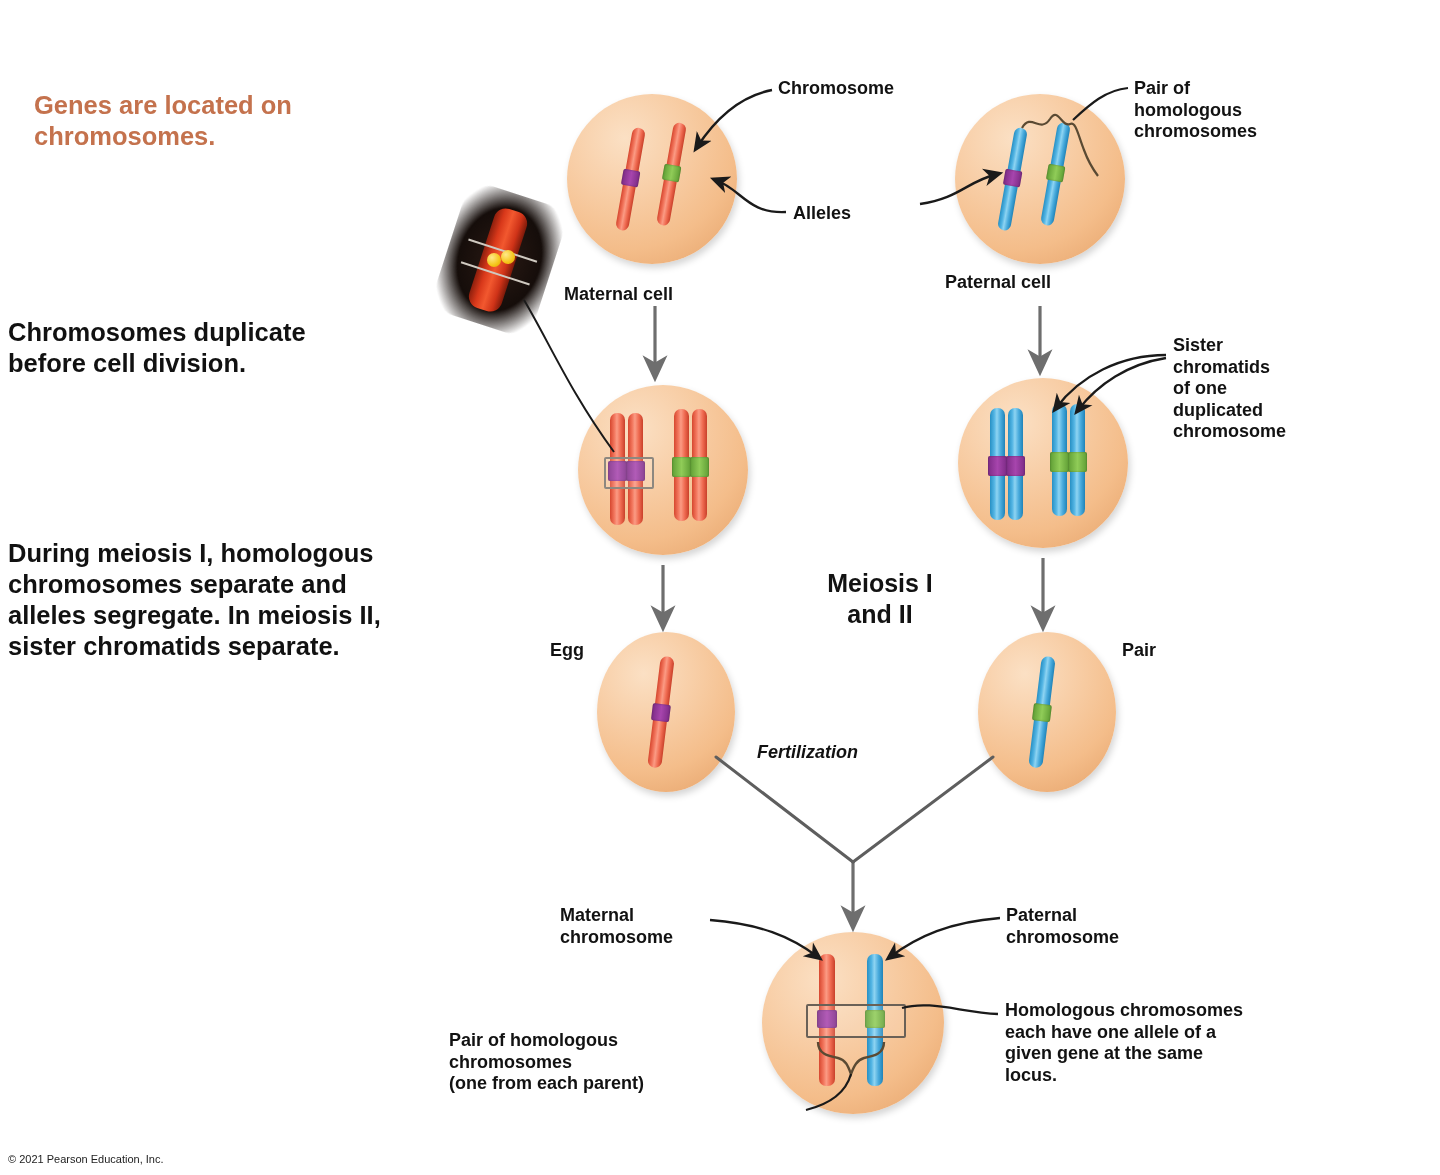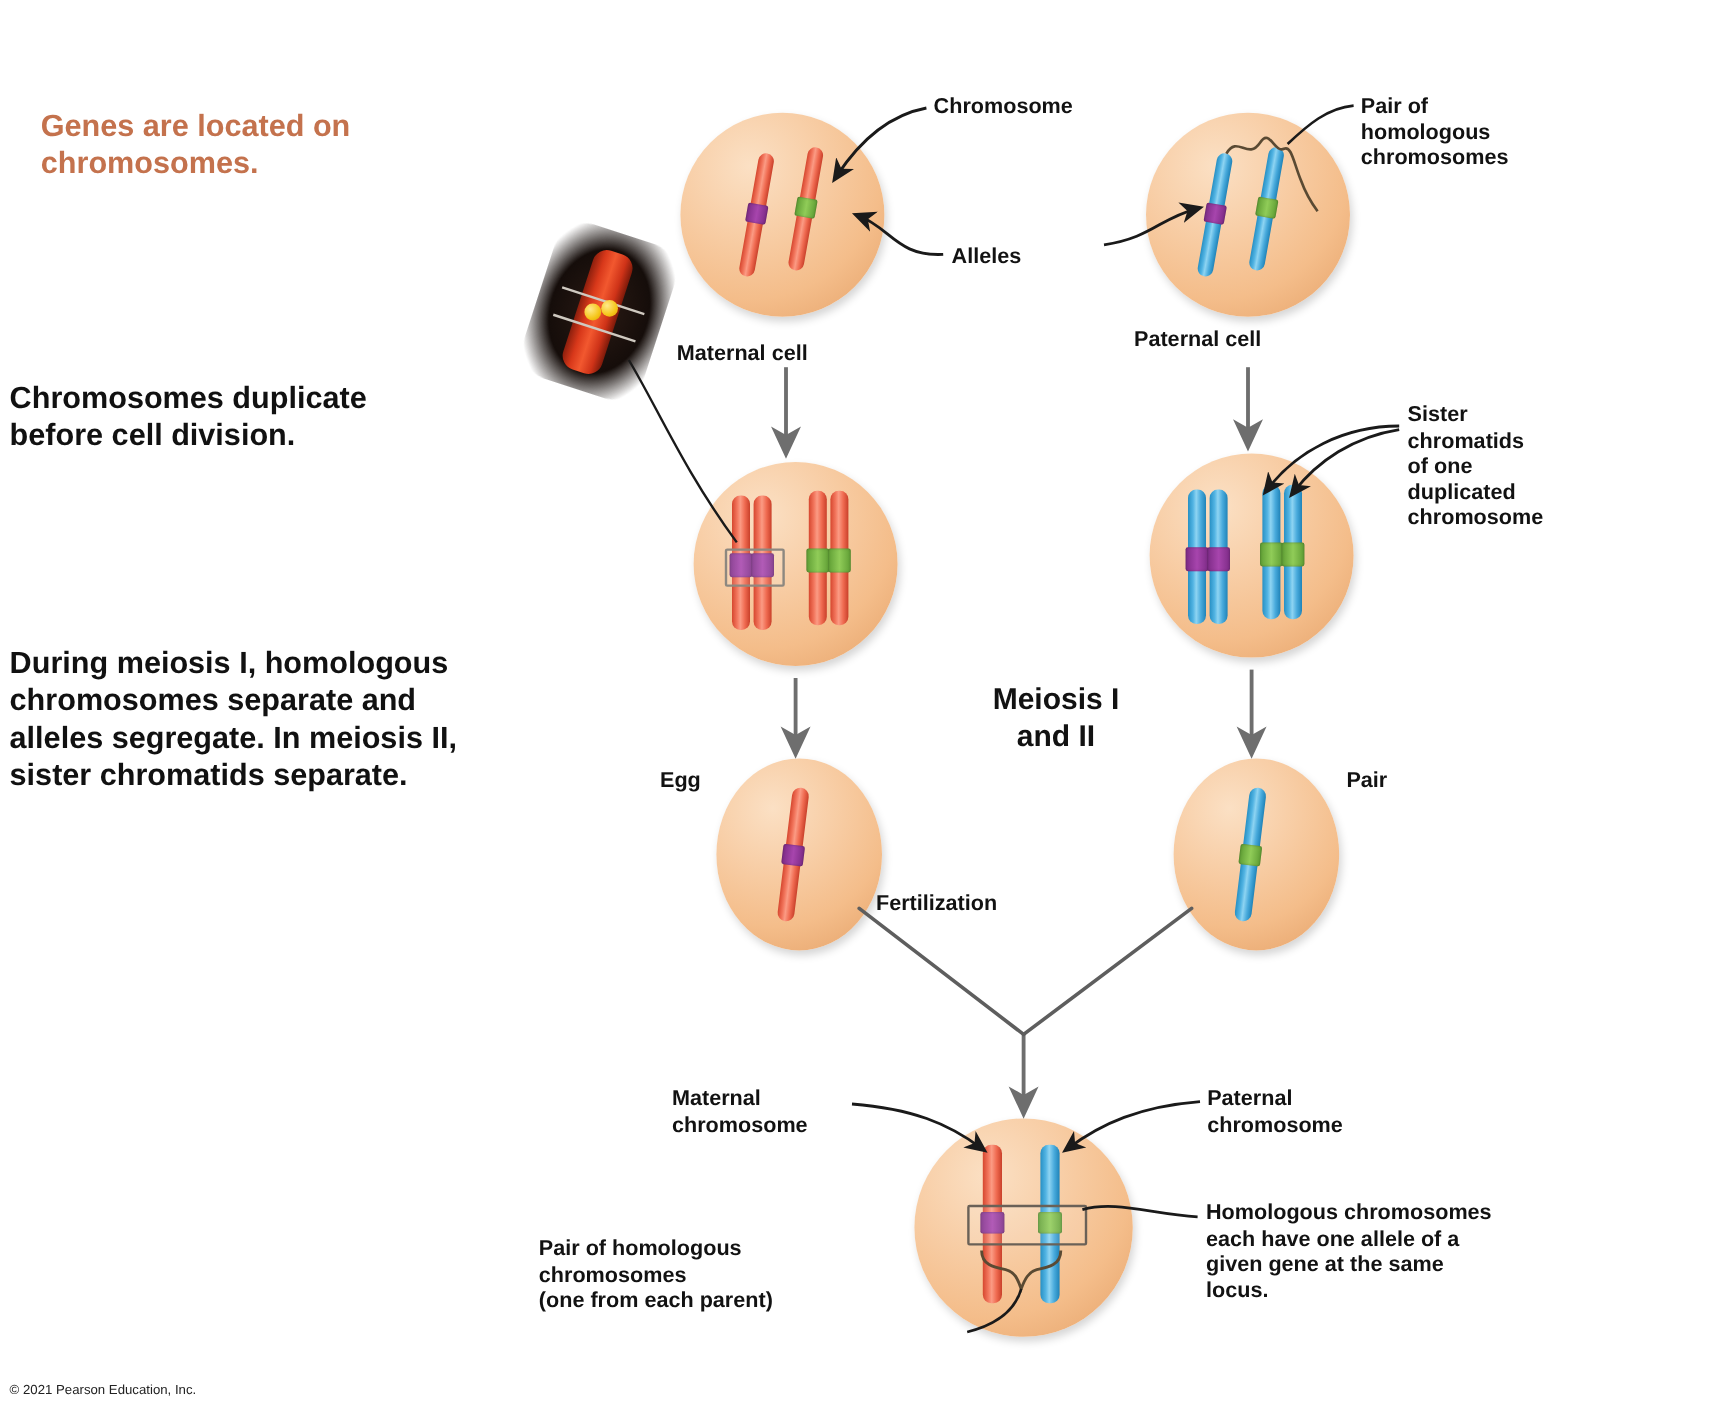--- a/index.html
+++ b/index.html
@@ -251,21 +251,21 @@
   <div class="abs lbl" style="left:1005px; top:1000px; width:440px;">Homologous chromosomes
 each have one allele of a
 given gene at the same
 locus.</div>
 
   <div class="abs meiosis-lbl" style="left:770px; top:556px; width:220px;">
     <div>Meiosis I</div>
     <div>and II</div>
   </div>
 
-  <div class="abs lbl" style="left:730px; top:742px;">Fertilization</div>
+  <div class="abs lbl" style="left:757px; top:742px;font-style:italic;">Fertilization</div>
 
   <svg class="overlay" viewBox="0 0 1440 1175">
     <defs>
       <marker id="grayhead" markerWidth="9" markerHeight="9" refX="5.2" refY="4.5" orient="auto">
         <path d="M0,0.6 L8.4,4.5 L0,8.4 L2.2,4.5 Z" fill="#6e6e6e"></path>
       </marker>
       <marker id="blackhead" markerWidth="9" markerHeight="9" refX="5.5" refY="4.5" orient="auto">
         <path d="M0,0.8 L8.2,4.5 L0,8.2 L2.3,4.5 Z" fill="#1a1a1a"></path>
       </marker>
     </defs>

